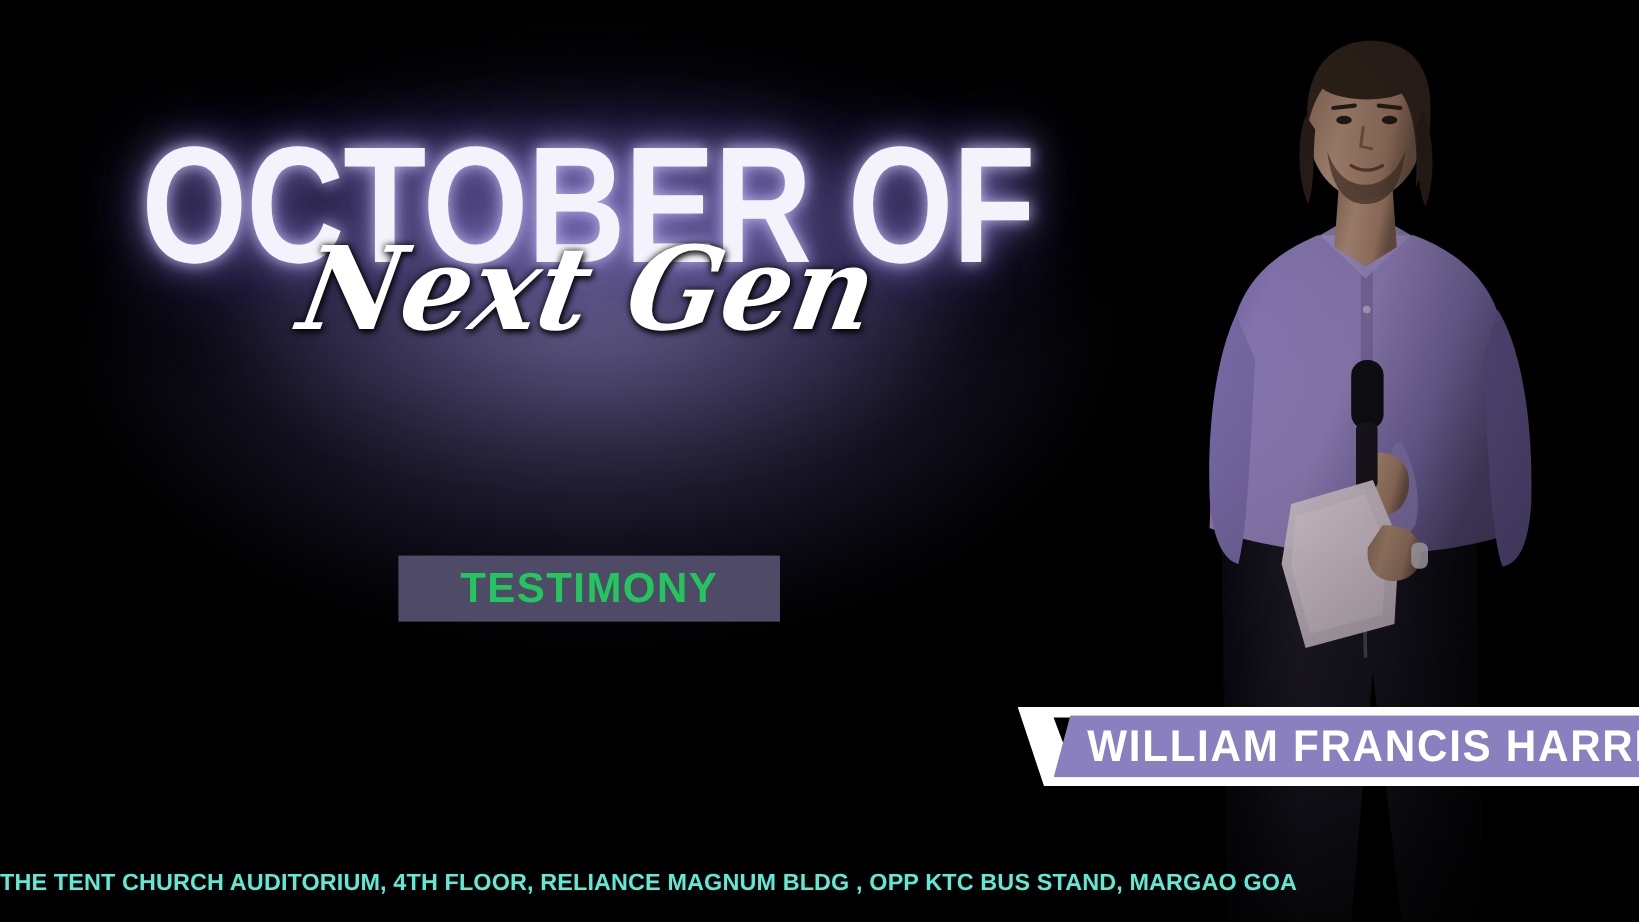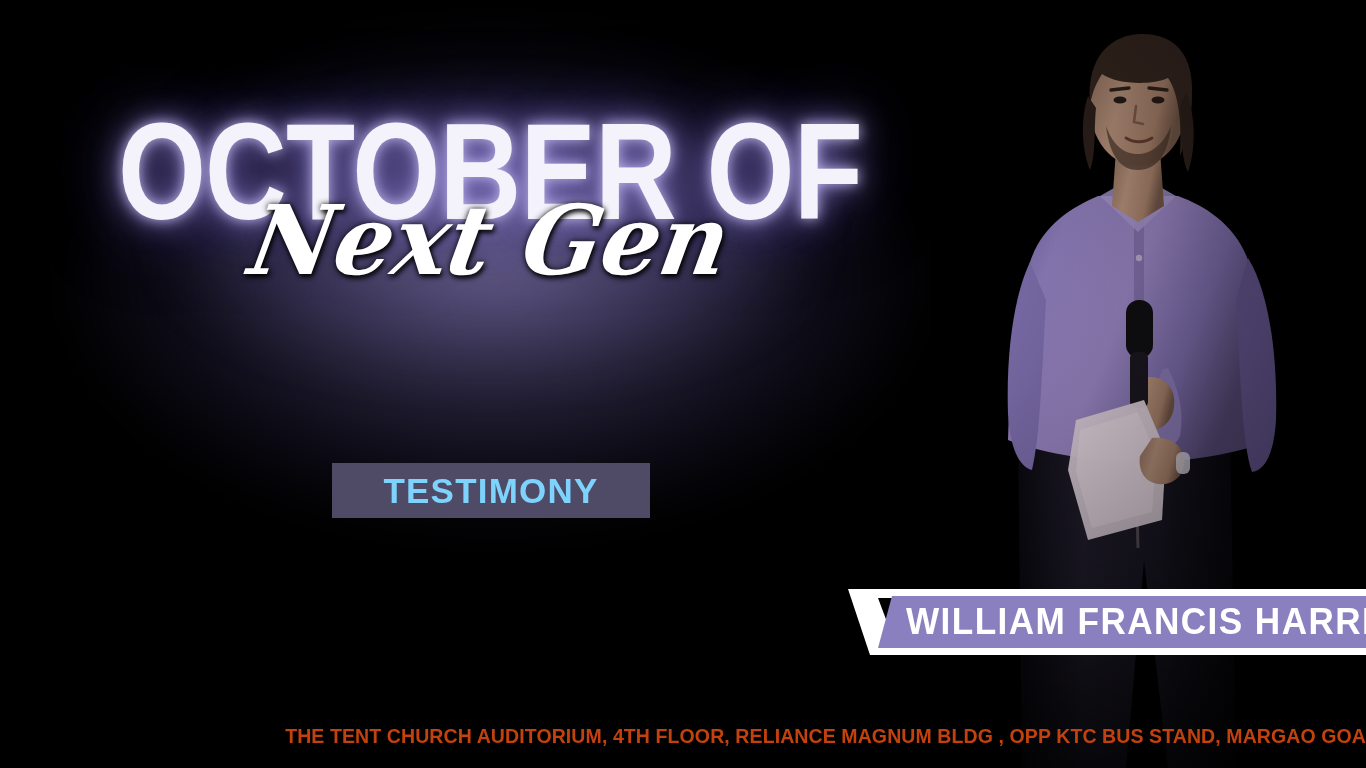--- a/index.html
+++ b/index.html
@@ -123,21 +123,21 @@
     left: 332px;
     top: 463px;
     width: 318px;
     height: 55px;
     background: #4f4a66;
     display: flex;
     align-items: center;
     justify-content: center;
   }
   .testimony-bar span {
-    color: #7dd3fc;
+    color: #22c55e;
     font-weight: 700;
     font-size: 35px;
     letter-spacing: 1.2px;
   }
 
   
   .part-badge {
     position: absolute;
     left: 428px;
     top: 602px;
@@ -212,22 +212,22 @@
     transform-origin: left center;
     white-space: nowrap;
   }
 
   
   .address {
     position: absolute;
     left: 0;
     top: 725px;
     width: 1366px;
-    text-align: right;
-    color: #c2410c;
+    text-align: left;
+    color: #5eead4;
     font-weight: 700;
     font-size: 19.5px;
     letter-spacing: 0.1px;
     white-space: nowrap;
   }
 </style>
 </head>
 <body>
 
 <div class="poster">

